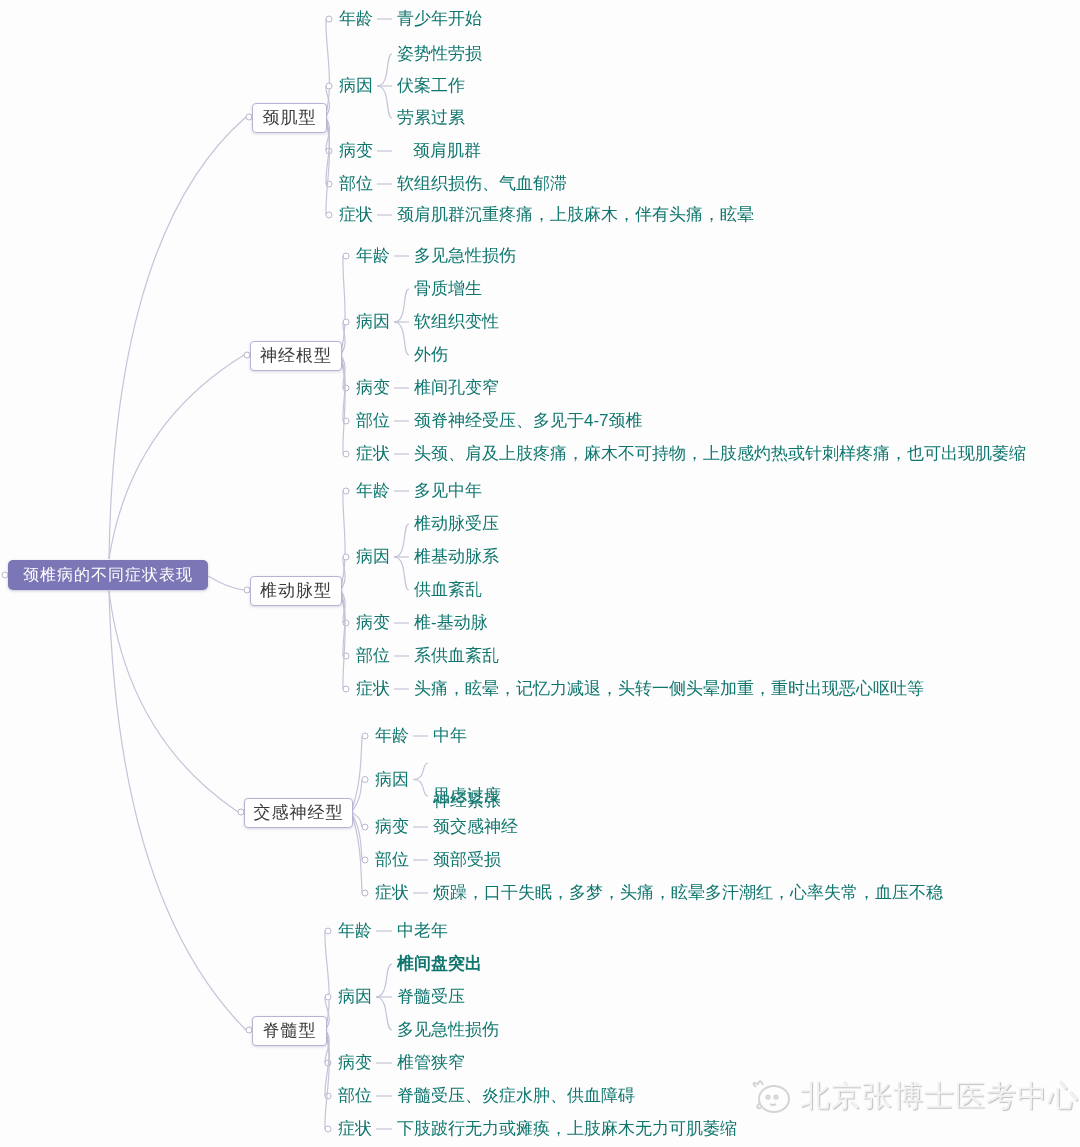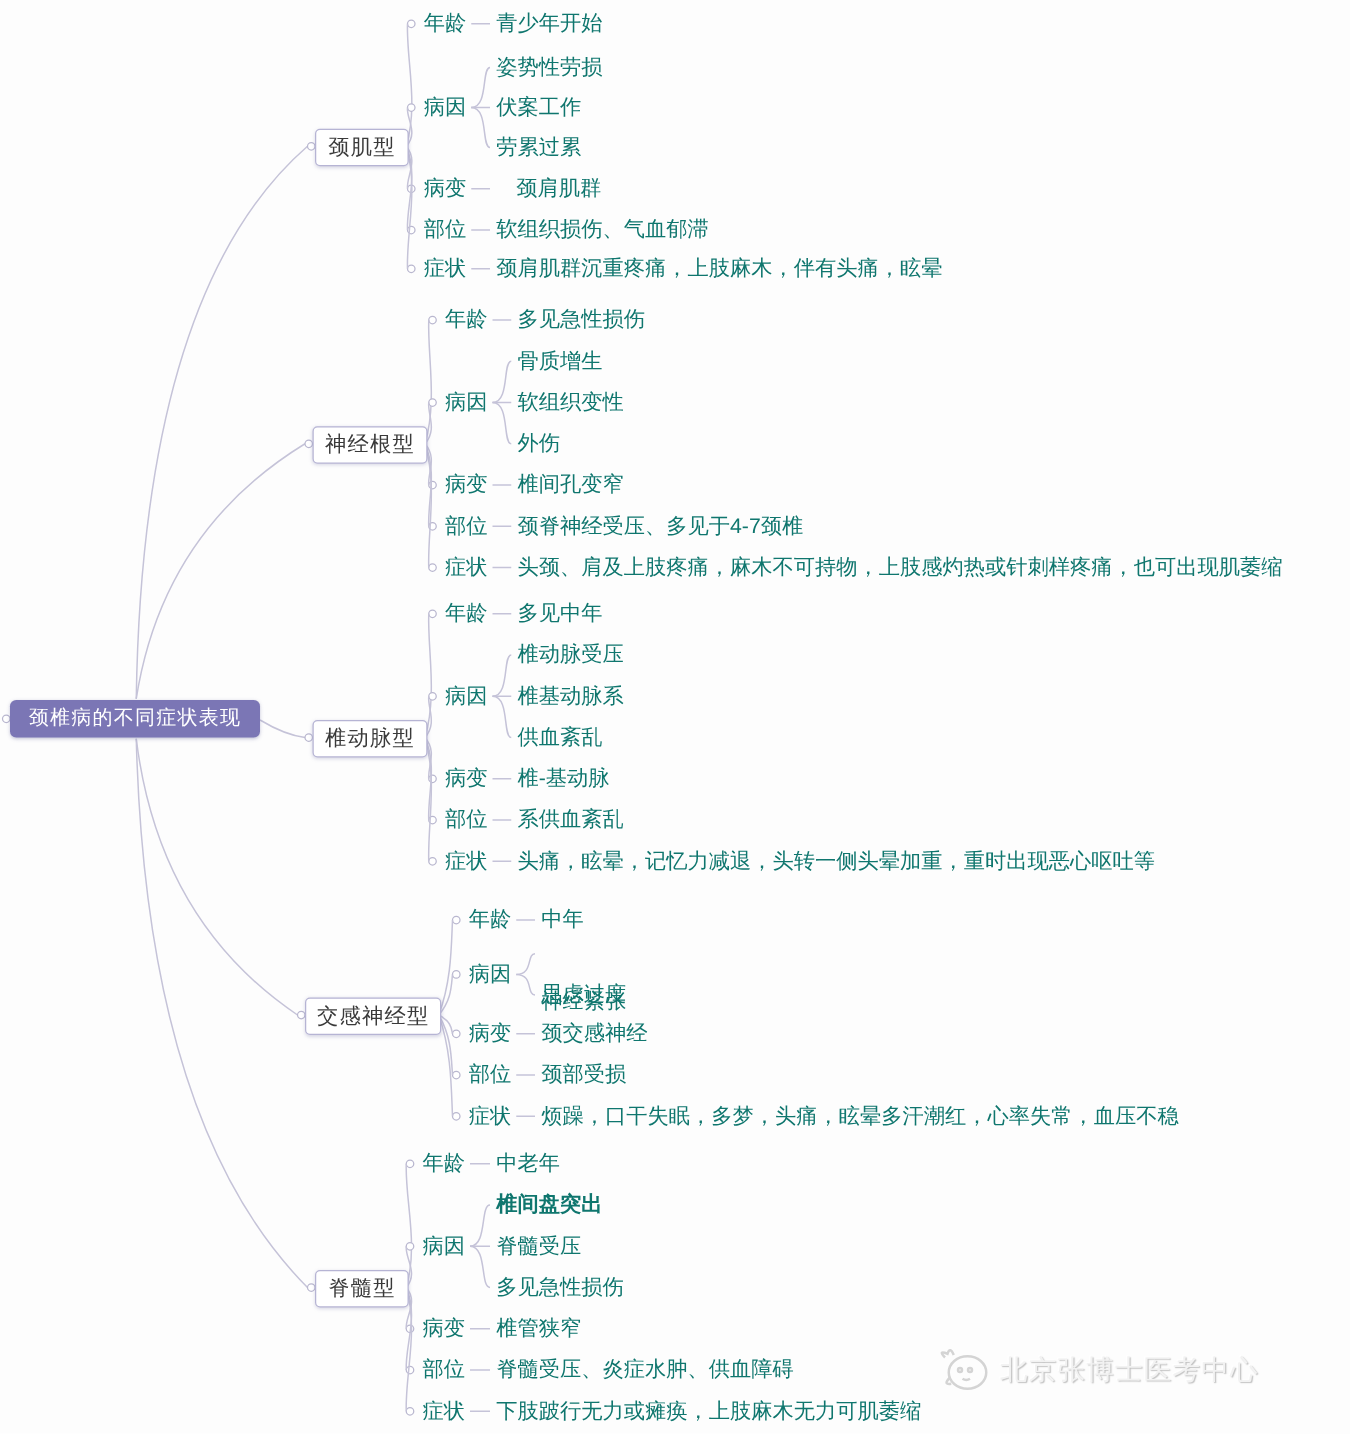--- a/index.html
+++ b/index.html
@@ -20,21 +20,21 @@
     text-align:center;font-size:17px;color:#3a3a3a;letter-spacing:1px;
     box-shadow:0 1px 3px rgba(120,118,170,.28);white-space:nowrap;
   }
   .attr-label,.value-label{
     position:absolute;white-space:nowrap;font-size:17px;color:#0f766e;line-height:26px;
   }
   .watermark{
     position:absolute;left:746px;top:1076px;display:flex;align-items:center;gap:6px;
   }
   .wm-text{
-    font-size:22px;letter-spacing:1px;color:#f2f2f2;white-space:nowrap;
+    font-size:30px;letter-spacing:1px;color:#f2f2f2;white-space:nowrap;
     text-shadow:1px 1px 1px #bfbfbf,-1px -1px 0 #ffffff;
   }
   .wm-logo{flex:0 0 auto;}
   .wm-logo path,.wm-logo ellipse,.wm-logo circle{fill:none;stroke:#d4d4d4;stroke-width:2;}
 </style>
 </head>
 <body>
 
 <div class="canvas">
   <svg id="connectors" xmlns="http://www.w3.org/2000/svg">

